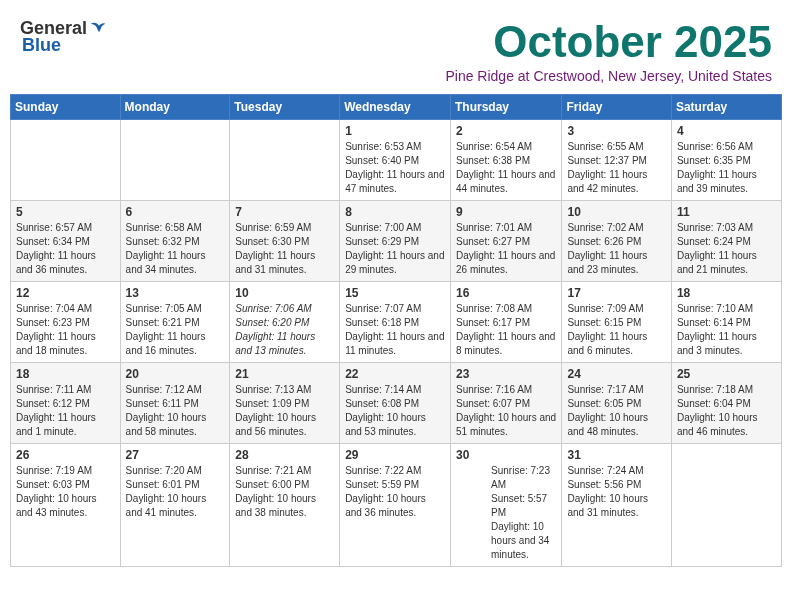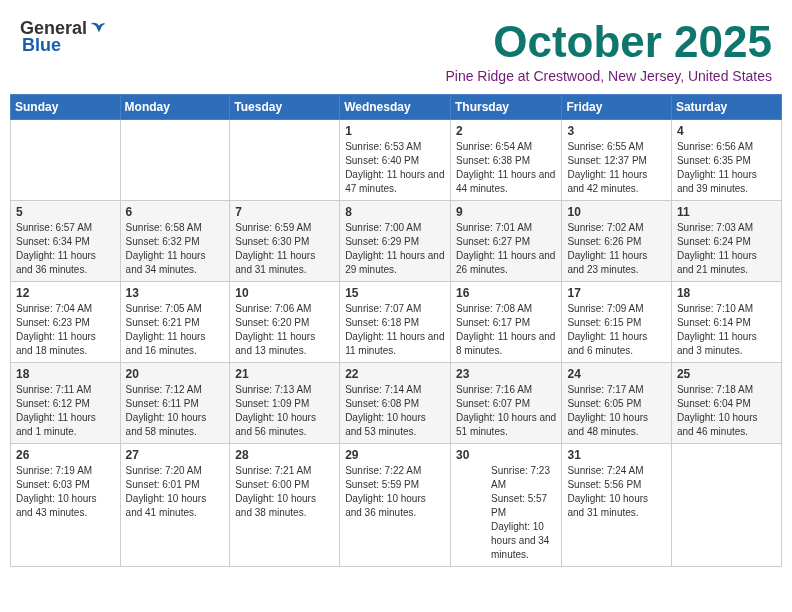--- a/index.html
+++ b/index.html
@@ -210,21 +210,21 @@
 Daylight: 11 hours and 18 minutes.</div>
         </td>
         <td>
           <span class="day-number">13</span>
           <div class="day-info" style="white-space: pre-line;">Sunrise: 7:05 AM
 Sunset: 6:21 PM
 Daylight: 11 hours and 16 minutes.</div>
         </td>
         <td>
           <span class="day-number">10</span>
-          <div class="day-info" style="white-space: pre-line;">Sunrise: 7:06 AM
+          <div class="day-info" style="white-space: pre-line; font-style: italic;">Sunrise: 7:06 AM
 Sunset: 6:20 PM
 Daylight: 11 hours and 13 minutes.</div>
         </td>
         <td>
           <span class="day-number">15</span>
           <div class="day-info" style="white-space: pre-line;">Sunrise: 7:07 AM
 Sunset: 6:18 PM
 Daylight: 11 hours and 11 minutes.</div>
         </td>
         <td>

